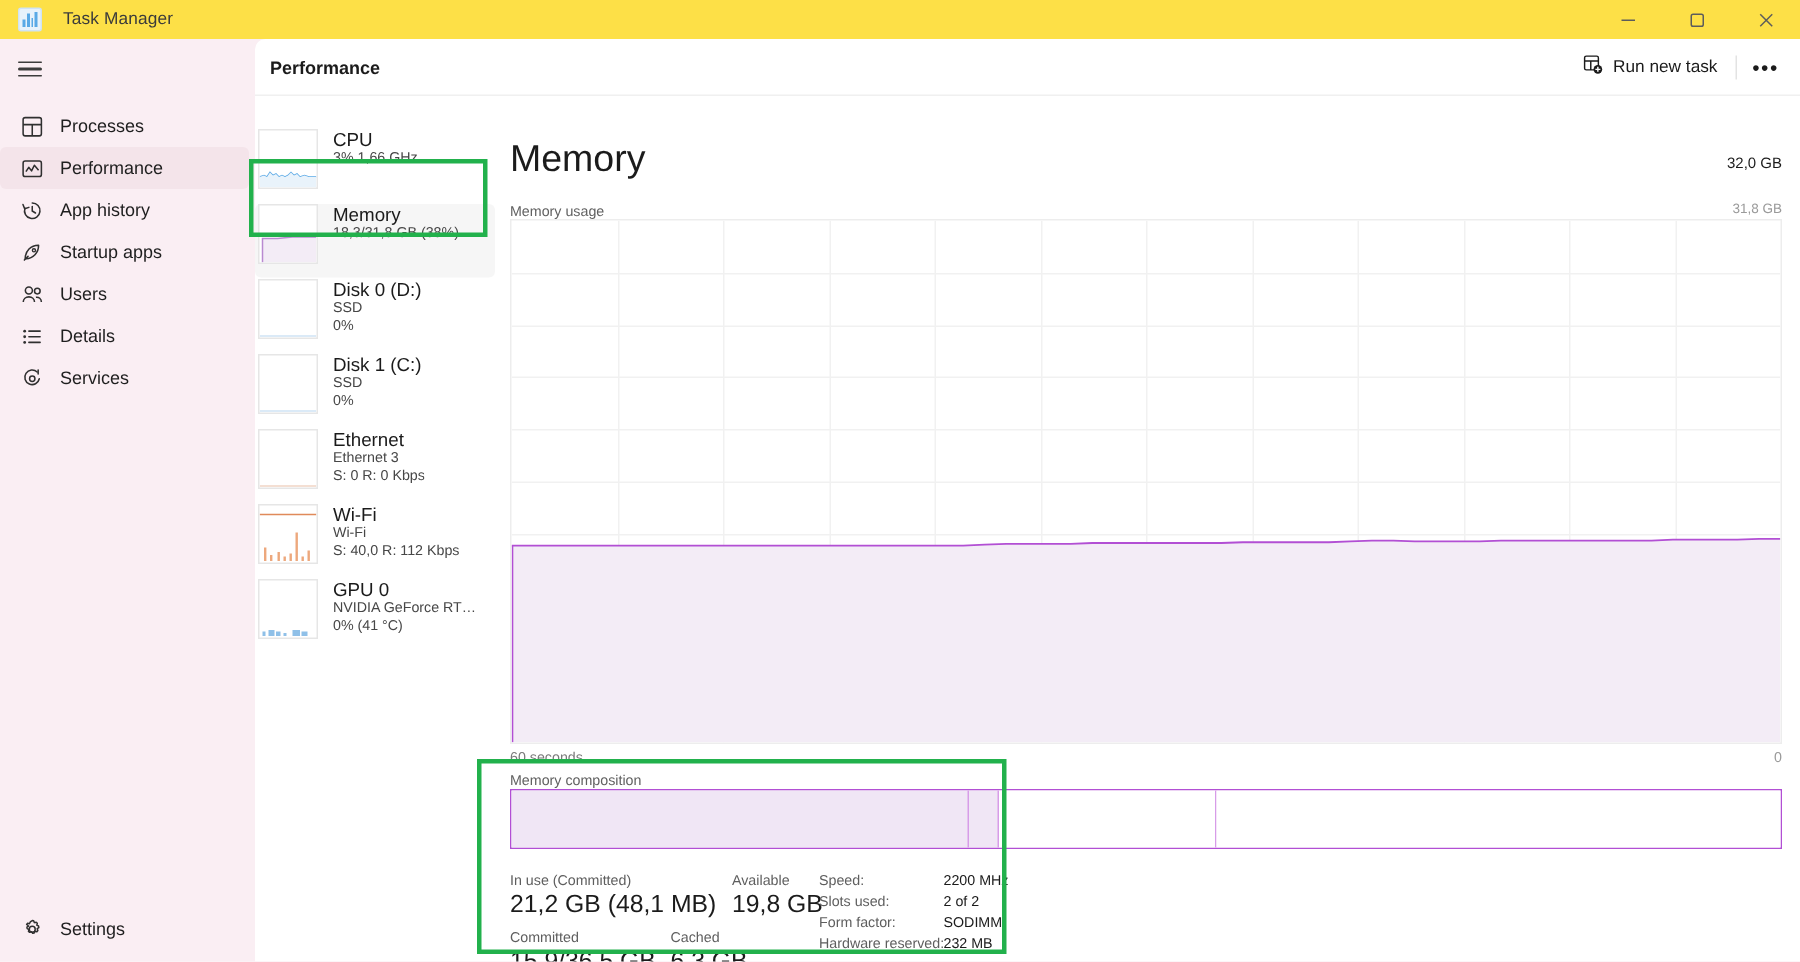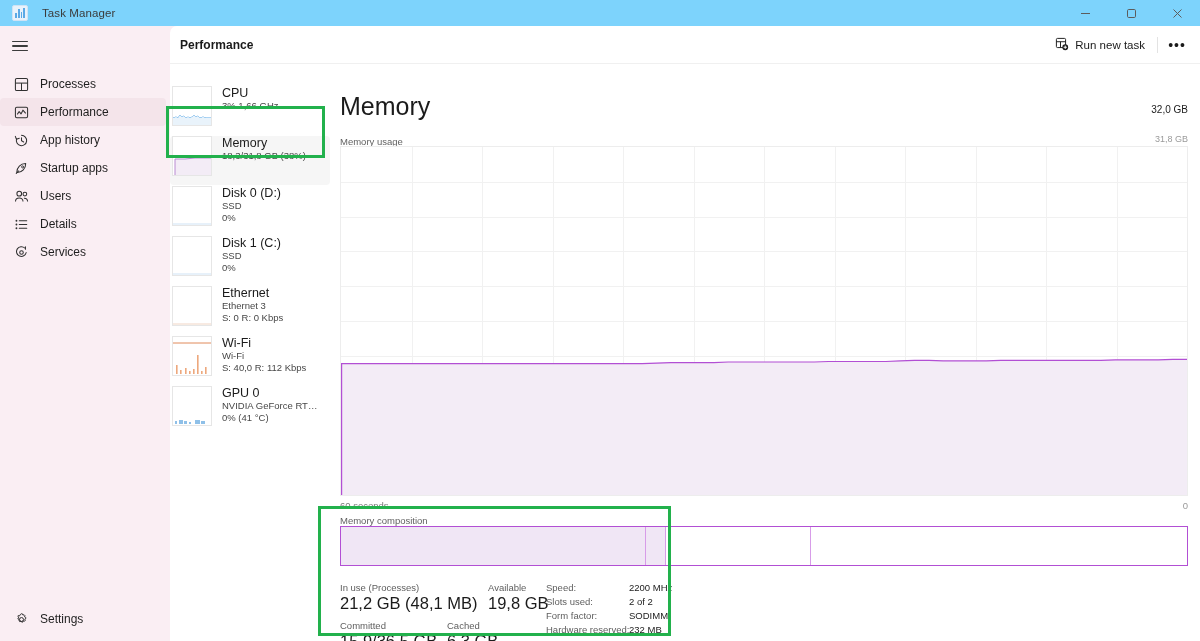--- a/index.html
+++ b/index.html
@@ -8,21 +8,21 @@
     font-family: "Liberation Sans", sans-serif;
     background: #faeef3;
     overflow: hidden;
   }
   #app { position: relative; width: 1200px; height: 641px; }
 
   
   .titlebar {
     position: absolute; top: 0; left: 0; width: 1200px; height: 26px;
     display: flex; align-items: center;
-    background: #7dd3fc;
+    background: #fde047;
   }
   .tb-icon {
     width: 16px; height: 16px; margin-left: 12px;
     display: flex; align-items: flex-end; justify-content: center;
     gap: 1px; background: #e8f2fb; border: 1px solid #cfe3f5; border-radius: 2px;
     padding: 2px 2px 2px 2px;
   }
   .tb-icon i { display:block; width: 2px; background: #5aa9e6; }
   .tb-title {
     margin-left: 14px; font-size: 11.5px; color: #3b3b3b; letter-spacing: .1px;
@@ -456,21 +456,21 @@
 
       <div class="comp-lab">Memory composition</div>
       <div class="compbar" id="compbar">
           <div class="seg" style="width: 36.05%; background: rgb(240, 230, 245);"></div>
           <div class="seg" style="width: 2.36%; background: rgb(240, 230, 245);"></div>
           <div class="seg" style="width: 17.1%; background: rgb(255, 255, 255);"></div>
           <div class="seg" style="width: 44.49%; background: rgb(255, 255, 255);"></div>
         </div>
 
       <div class="stats">
-        <div class="stat-lab" style="left:0;   top:10px">In use (Processes)</div>
+        <div class="stat-lab" style="left:0;   top:10px">In use (Committed)</div>
         <div class="stat-val" style="left:0;   top:22px">21,2 GB (48,1 MB)</div>
         <div class="stat-lab" style="left:148px;top:10px">Available</div>
         <div class="stat-val" style="left:148px;top:22px">19,8 GB</div>
 
         <div class="stat-lab" style="left:0;   top:48px">Committed</div>
         <div class="stat-val" style="left:0;   top:60px">15,9/36,5 GB</div>
         <div class="stat-lab" style="left:107px;top:48px">Cached</div>
         <div class="stat-val" style="left:107px;top:60px">6,3 GB</div>
 
         <div class="kv k" style="left:206px;top:10px">Speed:</div>

